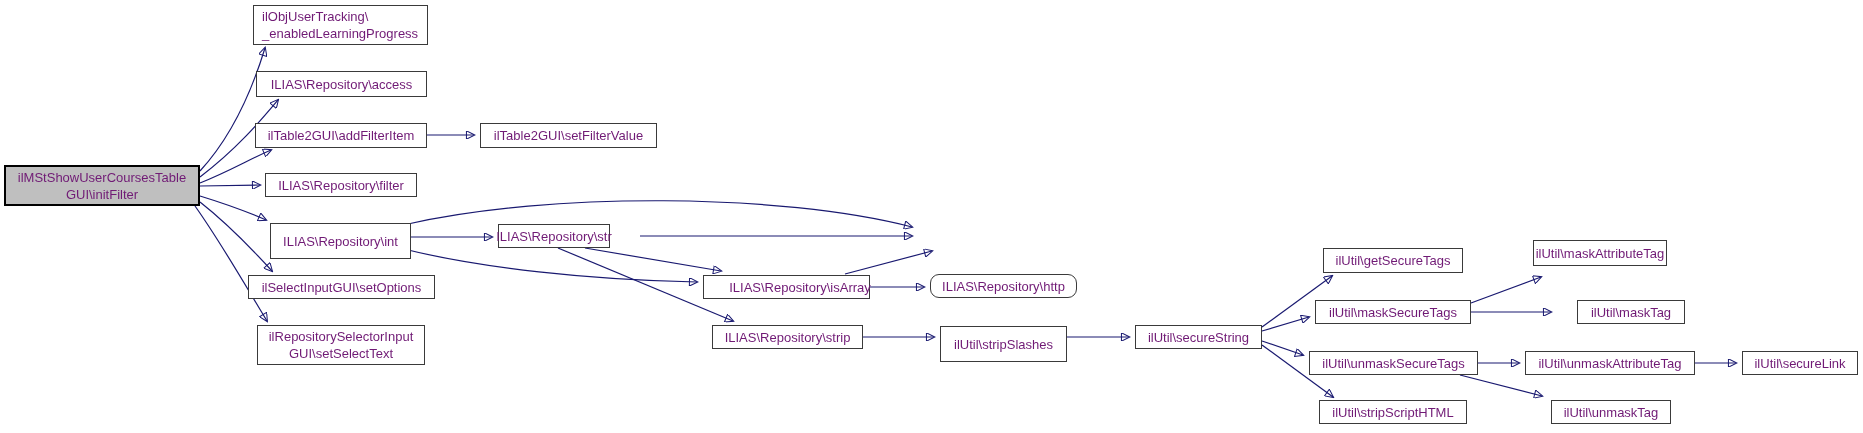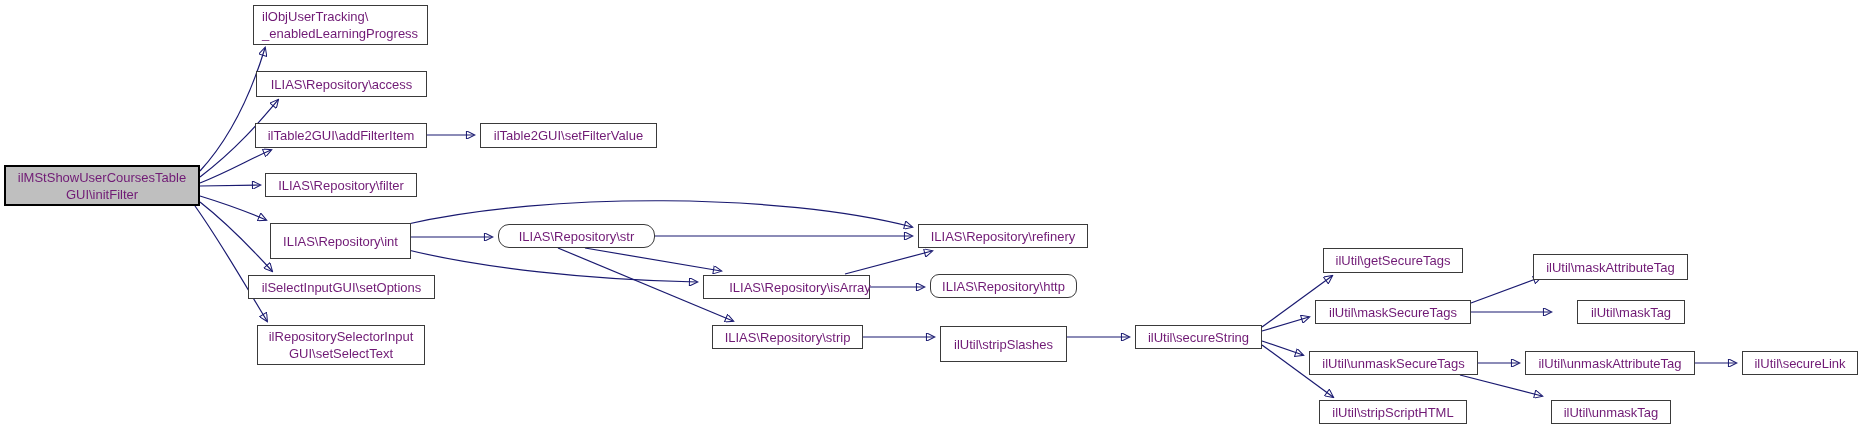--- a/index.html
+++ b/index.html
@@ -100,35 +100,32 @@
 
   <div class="node" style="left:248px;top:275px;width:187px;height:24px;">
     <span>ilSelectInputGUI\setOptions</span>
   </div>
 
   <div class="node" style="left:257px;top:325px;width:168px;height:40px;">
     <span>ilRepositorySelectorInput
 GUI\setSelectText</span>
   </div>
 
-  <div class="node" style="left:498px;top:224px;width:157px;height:24px;border-radius:11px;">
+  <div class="node" style="left:498px;top:224px;width:112px;height:24px;">
     <span>ILIAS\Repository\str</span>
   </div>
 
   <div class="node" style="left:703px;top:275px;width:167px;height:24px;padding-left:27px;">
     <span>ILIAS\Repository\isArray</span>
   </div>
 
   <div class="node" style="left:712px;top:325px;width:151px;height:24px;">
     <span>ILIAS\Repository\strip</span>
   </div>
 
-  <div class="node" style="left:918px;top:224px;width:170px;height:24px;">
-    <span>ILIAS\Repository\refinery</span>
-  </div>
 
   <div class="node" style="left:930px;top:274px;width:147px;height:24px;border-radius:9px;">
     <span>ILIAS\Repository\http</span>
   </div>
 
   <div class="node" style="left:940px;top:326px;width:127px;height:36px;">
     <span>ilUtil\stripSlashes</span>
   </div>
 
   <div class="node" style="left:1135px;top:325px;width:127px;height:24px;">
@@ -144,21 +141,21 @@
   </div>
 
   <div class="node" style="left:1309px;top:351px;width:169px;height:24px;">
     <span>ilUtil\unmaskSecureTags</span>
   </div>
 
   <div class="node" style="left:1319px;top:400px;width:148px;height:24px;text-align:center;">
     <span>ilUtil\stripScriptHTML</span>
   </div>
 
-  <div class="node" style="left:1533px;top:254px;width:155px;height:26px;">
+  <div class="node" style="left:1533px;top:240px;width:134px;height:26px;">
     <span>ilUtil\maskAttributeTag</span>
   </div>
 
   <div class="node" style="left:1557px;top:300px;width:108px;height:24px;margin-left:20px;">
     <span>ilUtil\maskTag</span>
   </div>
 
   <div class="node" style="left:1525px;top:351px;width:170px;height:24px;">
     <span>ilUtil\unmaskAttributeTag</span>
   </div>

